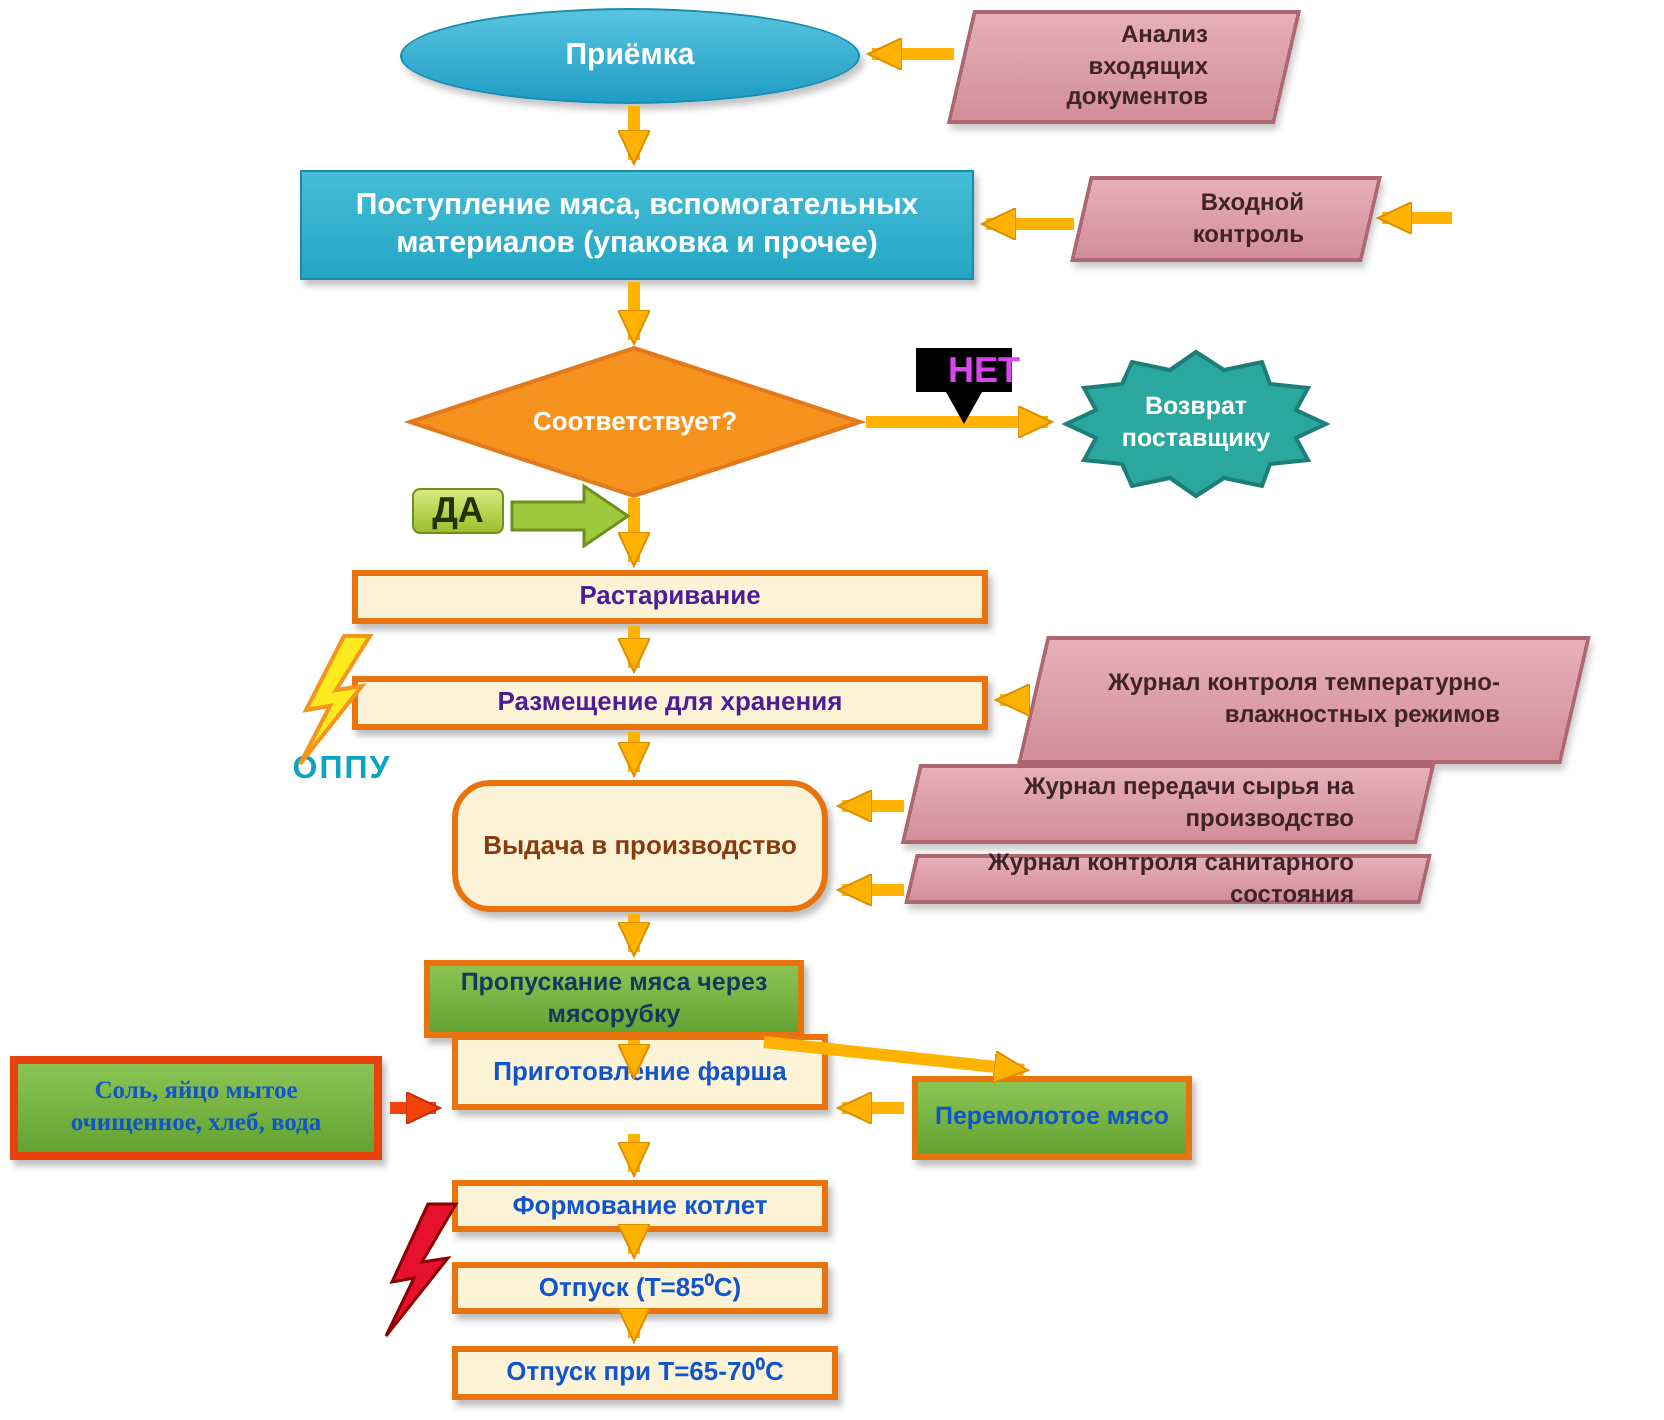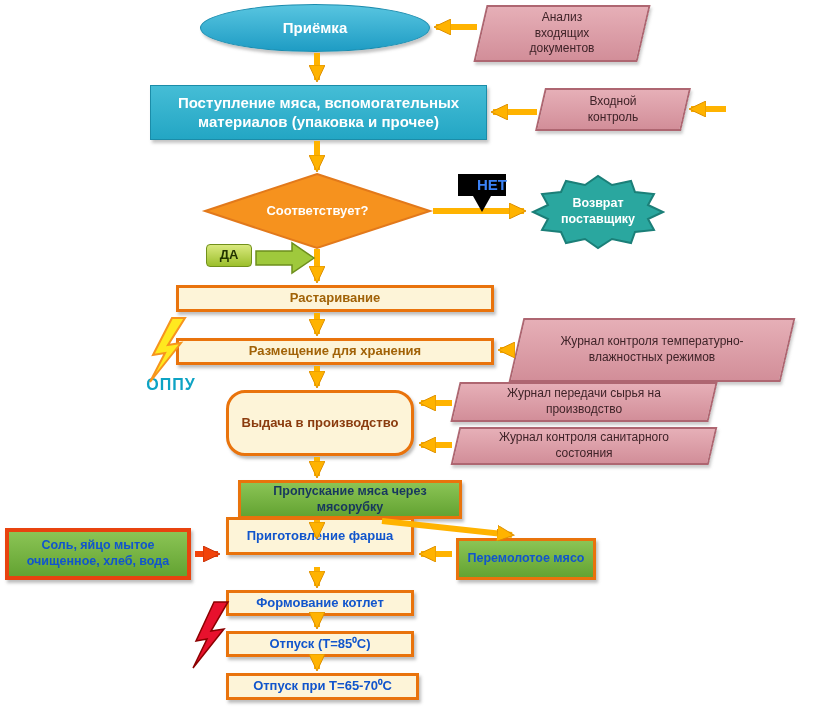--- a/index.html
+++ b/index.html
@@ -24,51 +24,51 @@
     background:linear-gradient(180deg,#45BDD6,#23A6C4);
     border:1px solid #1B8CA8;
     color:#ffffff; font-size:15px; padding:4px 14px;
     box-shadow:2px 3px 3px rgba(110,110,110,.4);
   }
   .proc {
     background:#FDF4D8; border:3px solid #E9730C;
     box-shadow:2px 3px 3px rgba(110,110,110,.45); font-size:13px;
     padding:2px 6px;
   }
-  .purple { color:#a16207;text-align:right; }
+  .purple { color:#4c1d95;text-align:right; }
   .blue   { color:#1155CC; }
   .brown  { color:#8A3B0E;border-radius:19px; }
   .navy   { color:#17375E; }
   .greenbox {
     background:linear-gradient(180deg,#8BC455,#63A332);
     border:3px solid #E9730C;
     box-shadow:2px 3px 3px rgba(110,110,110,.45);
     font-size:12.5px; padding:2px 6px;
   }
-  .sol { border:4px solid #E8430F; }
+  .sol { border:4px solid #E8430F;font-family:Liberation Serif, serif; }
   .dlabel { color:#ffffff; font-size:13px; background:transparent; }
-  .badge-net { background:#000000; color:#3b82f6; font-size:15px;padding-left:20px; }
+  .badge-net { background:#000000; color:#d946ef; font-size:18px;padding-left:20px; }
   .badge-da {
     background:linear-gradient(180deg,#D9E97E,#9CBF2C);
     border:1px solid #71901B; border-radius:4px;
-    color:#223300; font-size:13px;
+    color:#223300; font-size:18px;
   }
   .star-label { color:#ffffff; font-size:12.5px; }
   .par { position:absolute; }
   .par-bg {
     position:absolute; left:0; top:0; right:0; bottom:0;
     transform:skewX(-13deg);
     background:linear-gradient(180deg,#E6AFB7,#D28E99);
     border:2px solid #AE6671;
     box-shadow:2px 3px 3px rgba(110,110,110,.35);
   }
   .par-label {
     position:absolute; left:0; top:0; right:0; bottom:0;
     display:flex; align-items:center; justify-content:center;
-    text-align:center; font-weight:normal; font-size:12px;
+    text-align:right; font-weight:bold; font-size:12px;
     color:#3F2328; line-height:1.3;
   }
   .pinkrect {
     background:linear-gradient(180deg,#E6AFB7,#D28E99);
     border:2px solid #AE6671; color:#3F2328; font-size:12px;
     box-shadow:2px 3px 3px rgba(110,110,110,.35);
   }
   .oppu { color:#0DA3C4; font-size:16px; font-weight:bold; letter-spacing:1px;text-align:right; }
 </style>
 </head>
@@ -115,26 +115,26 @@
     <div class="par-label" style="padding:0 38px">Журнал контроля температурно-влажностных режимов</div>
   </div>
 
   <div class="node proc brown" style="left:226px;top:390px;width:188px;height:66px">Выдача в производство</div>
 
   <div class="par" style="left:455px;top:382px;width:258px;height:40px">
     <div class="par-bg"></div>
     <div class="par-label" style="padding:0 36px">Журнал передачи сырья на производство</div>
   </div>
 
-  <div class="par" style="left:455px;top:427px;width:258px;height:38px">
+  <div class="par" style="left:455px;top:427px;width:258px;height:25px">
     <div class="par-bg"></div>
     <div class="par-label" style="padding:0 36px">Журнал контроля санитарного состояния</div>
   </div>
 
-  <div class="node greenbox navy" style="left:238px;top:480px;width:224px;height:39px">Пропускание мяса через мясорубку</div>
+  <div class="node greenbox navy" style="left:212px;top:480px;width:190px;height:39px">Пропускание мяса через мясорубку</div>
 
   <div class="node greenbox blue sol" style="left:5px;top:528px;width:186px;height:52px">Соль, яйцо мытое очищенное, хлеб, вода</div>
 
   <div class="node proc blue" style="left:226px;top:517px;width:188px;height:38px">Приготовление фарша</div>
 
   <div class="node proc blue" style="left:226px;top:590px;width:188px;height:26px">Формование котлет</div>
 
   <div class="node greenbox blue" style="left:456px;top:538px;width:140px;height:42px">Перемолотое мясо</div>
 
   <div class="node proc blue" style="left:226px;top:631px;width:188px;height:26px">Отпуск (Т=85⁰С)</div>

